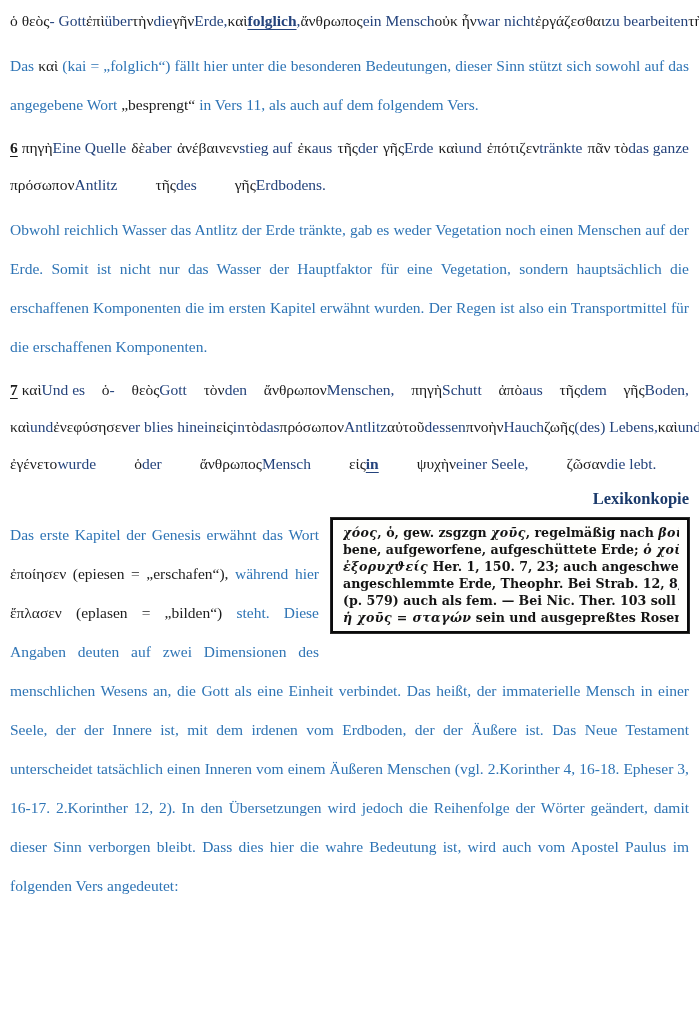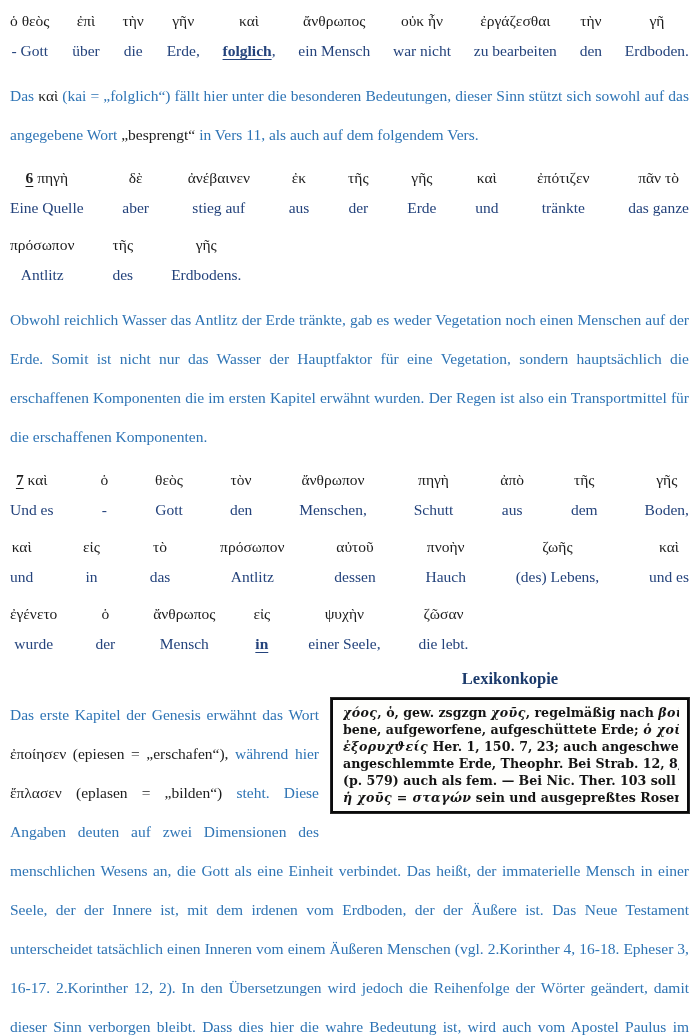--- a/index.html
+++ b/index.html
@@ -23,39 +23,39 @@
   
   .il-block{margin:0 0 10px 0;}
   .il-line{
     display:flex;
     justify-content:space-between;
     align-items:flex-start;
     margin-bottom:7px;
   }
   .il-line.start{justify-content:flex-start;gap:38px;}
   .il-line.indent{padding:0 42px 0 26px;}
-  .il-pair{display:flex;flex-direction:column;text-align:center;}
+  .il-pair{display:flex;flex-direction:row;text-align:center;}
   .il-greek,.il-trans{line-height:30px;white-space:nowrap;}
   
   .para{
     text-align:justify;
     line-height:39px;
     margin:6px 0 9px 0;
     color:var(--blue);
   }
   
   .c-black{color:var(--ink);}
   .c-navy{color:var(--navy);}
   .c-blue{color:var(--blue);}
   .u{text-decoration:underline;text-underline-offset:3px;font-weight:bold;}
   
   .lex-heading{
     width:358px;
     margin:2px 0 3px auto;
-    text-align:center;
+    text-align:right;
     font-weight:bold;
     font-size:16.5px;
     color:var(--heading-navy);
   }
   .para3-wrap{margin:0 0 9px 0;}
   .lex-box{
     float:right;
     width:358px;
     margin:3px 0 8px 12px;
     border:2px solid #0a0a0a;
@@ -220,20 +220,24 @@
         <div class="il-greek c-black"><span>γῆς</span></div>
         <div class="il-trans c-navy"><span>Boden,</span></div>
       </div>
     </div>
     <div class="il-line">
       <div class="il-pair">
         <div class="il-greek c-black"><span>καὶ</span></div>
         <div class="il-trans c-navy"><span>und</span></div>
       </div>
       <div class="il-pair">
+        <div class="il-greek c-black"><span>ἐνεφύσησεν</span></div>
+        <div class="il-trans c-navy"><span>er blies hinein</span></div>
+      </div>
+      <div class="il-pair">
         <div class="il-greek c-black"><span>εἰς</span></div>
         <div class="il-trans c-navy"><span>in</span></div>
       </div>
       <div class="il-pair">
         <div class="il-greek c-black"><span>τὸ</span></div>
         <div class="il-trans c-navy"><span>das</span></div>
       </div>
       <div class="il-pair">
         <div class="il-greek c-black"><span>πρόσωπον</span></div>
         <div class="il-trans c-navy"><span>Antlitz</span></div>

